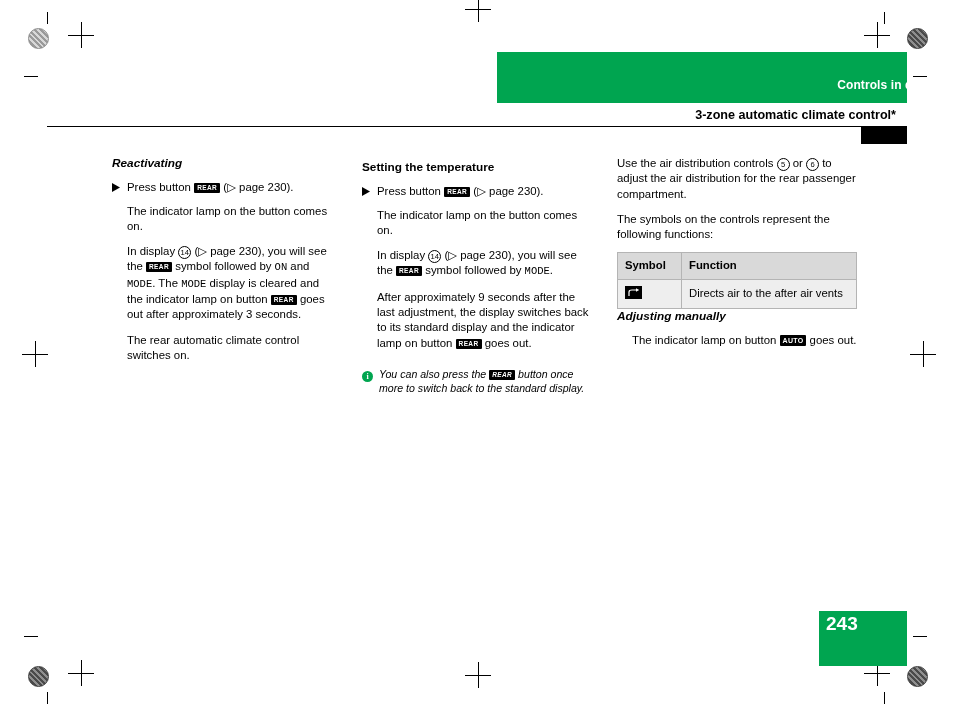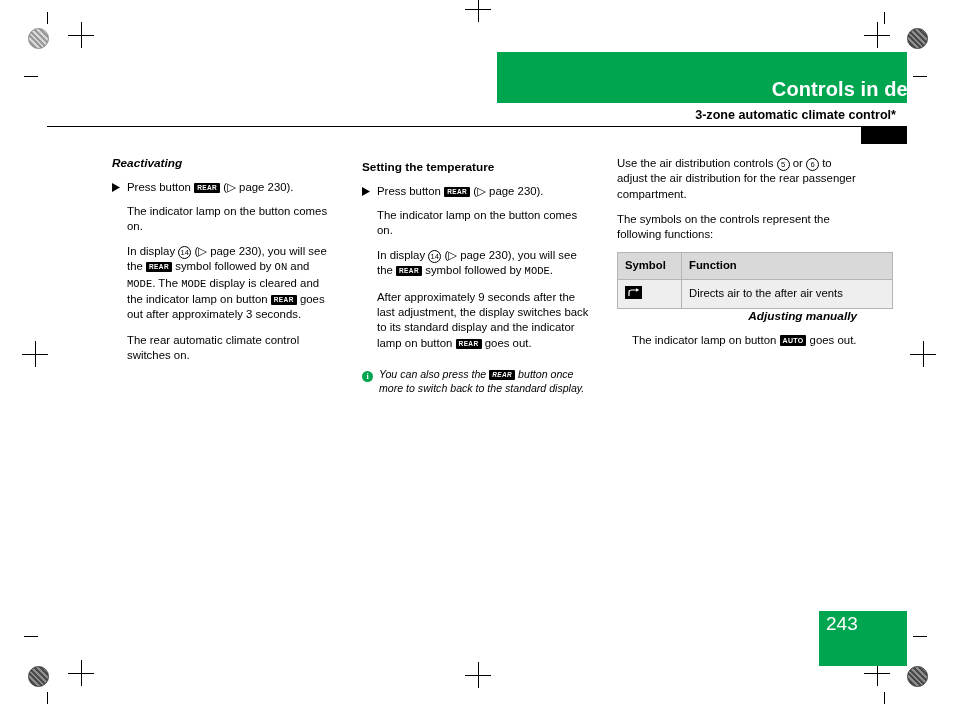--- a/index.html
+++ b/index.html
@@ -53,21 +53,21 @@
     left: 497px;
     top: 52px;
     width: 410px;
     height: 51px;
     background: #00a550;
   }
   .header-title {
     position: absolute;
     right: 17px;
     top: 78px;
-    font-size: 20px;
+    font-size: 12px;
     font-weight: bold;
     color: #ffffff;
     letter-spacing: .1px;
   }
   .header-rule {
     position: absolute;
     left: 47px;
     top: 126px;
     width: 860px;
     height: 1px;
@@ -97,21 +97,21 @@
     top: 611px;
     width: 88px;
     height: 55px;
     background: #00a550;
   }
   .pagenum {
     position: absolute;
     left: 826px;
     top: 613px;
     font-size: 19px;
-    font-weight: normal;
+    font-weight: bold;
     color: #ffffff;
   }
 
   
   .col {
     position: absolute;
     top: 156px;
     font-size: 11.4px;
     line-height: 15.3px;
   }
@@ -125,21 +125,20 @@
     font-style: italic;
     margin: 0 0 9px 0;
   }
   h3.subplain {
     font-size: 11.8px;
     font-weight: bold;
     margin: 4px 0 9px 0;
   }
   .mid-sub {
     margin-top: 18px;
-    text-align: right;
   }
 
   p {
     margin: 0 0 10px 0;
   }
 
   .bullet-row {
     display: flex;
     margin: 0 0 8px 0;
   }
@@ -224,21 +223,21 @@
     font-weight: bold;
     font-style: normal;
     line-height: 11px;
     text-align: center;
     font-family: "Liberation Serif", serif;
   }
 
   
   table.symtab {
     border-collapse: collapse;
-    width: 276px;
+    width: 240px;
     margin-top: 4px;
     font-size: 11.3px;
   }
   table.symtab th {
     background: #d9d9d9;
     text-align: left;
     font-weight: bold;
     padding: 5px 6px 5px 7px;
     border: 1px solid #b4b4b4;
     font-size: 11.3px;

